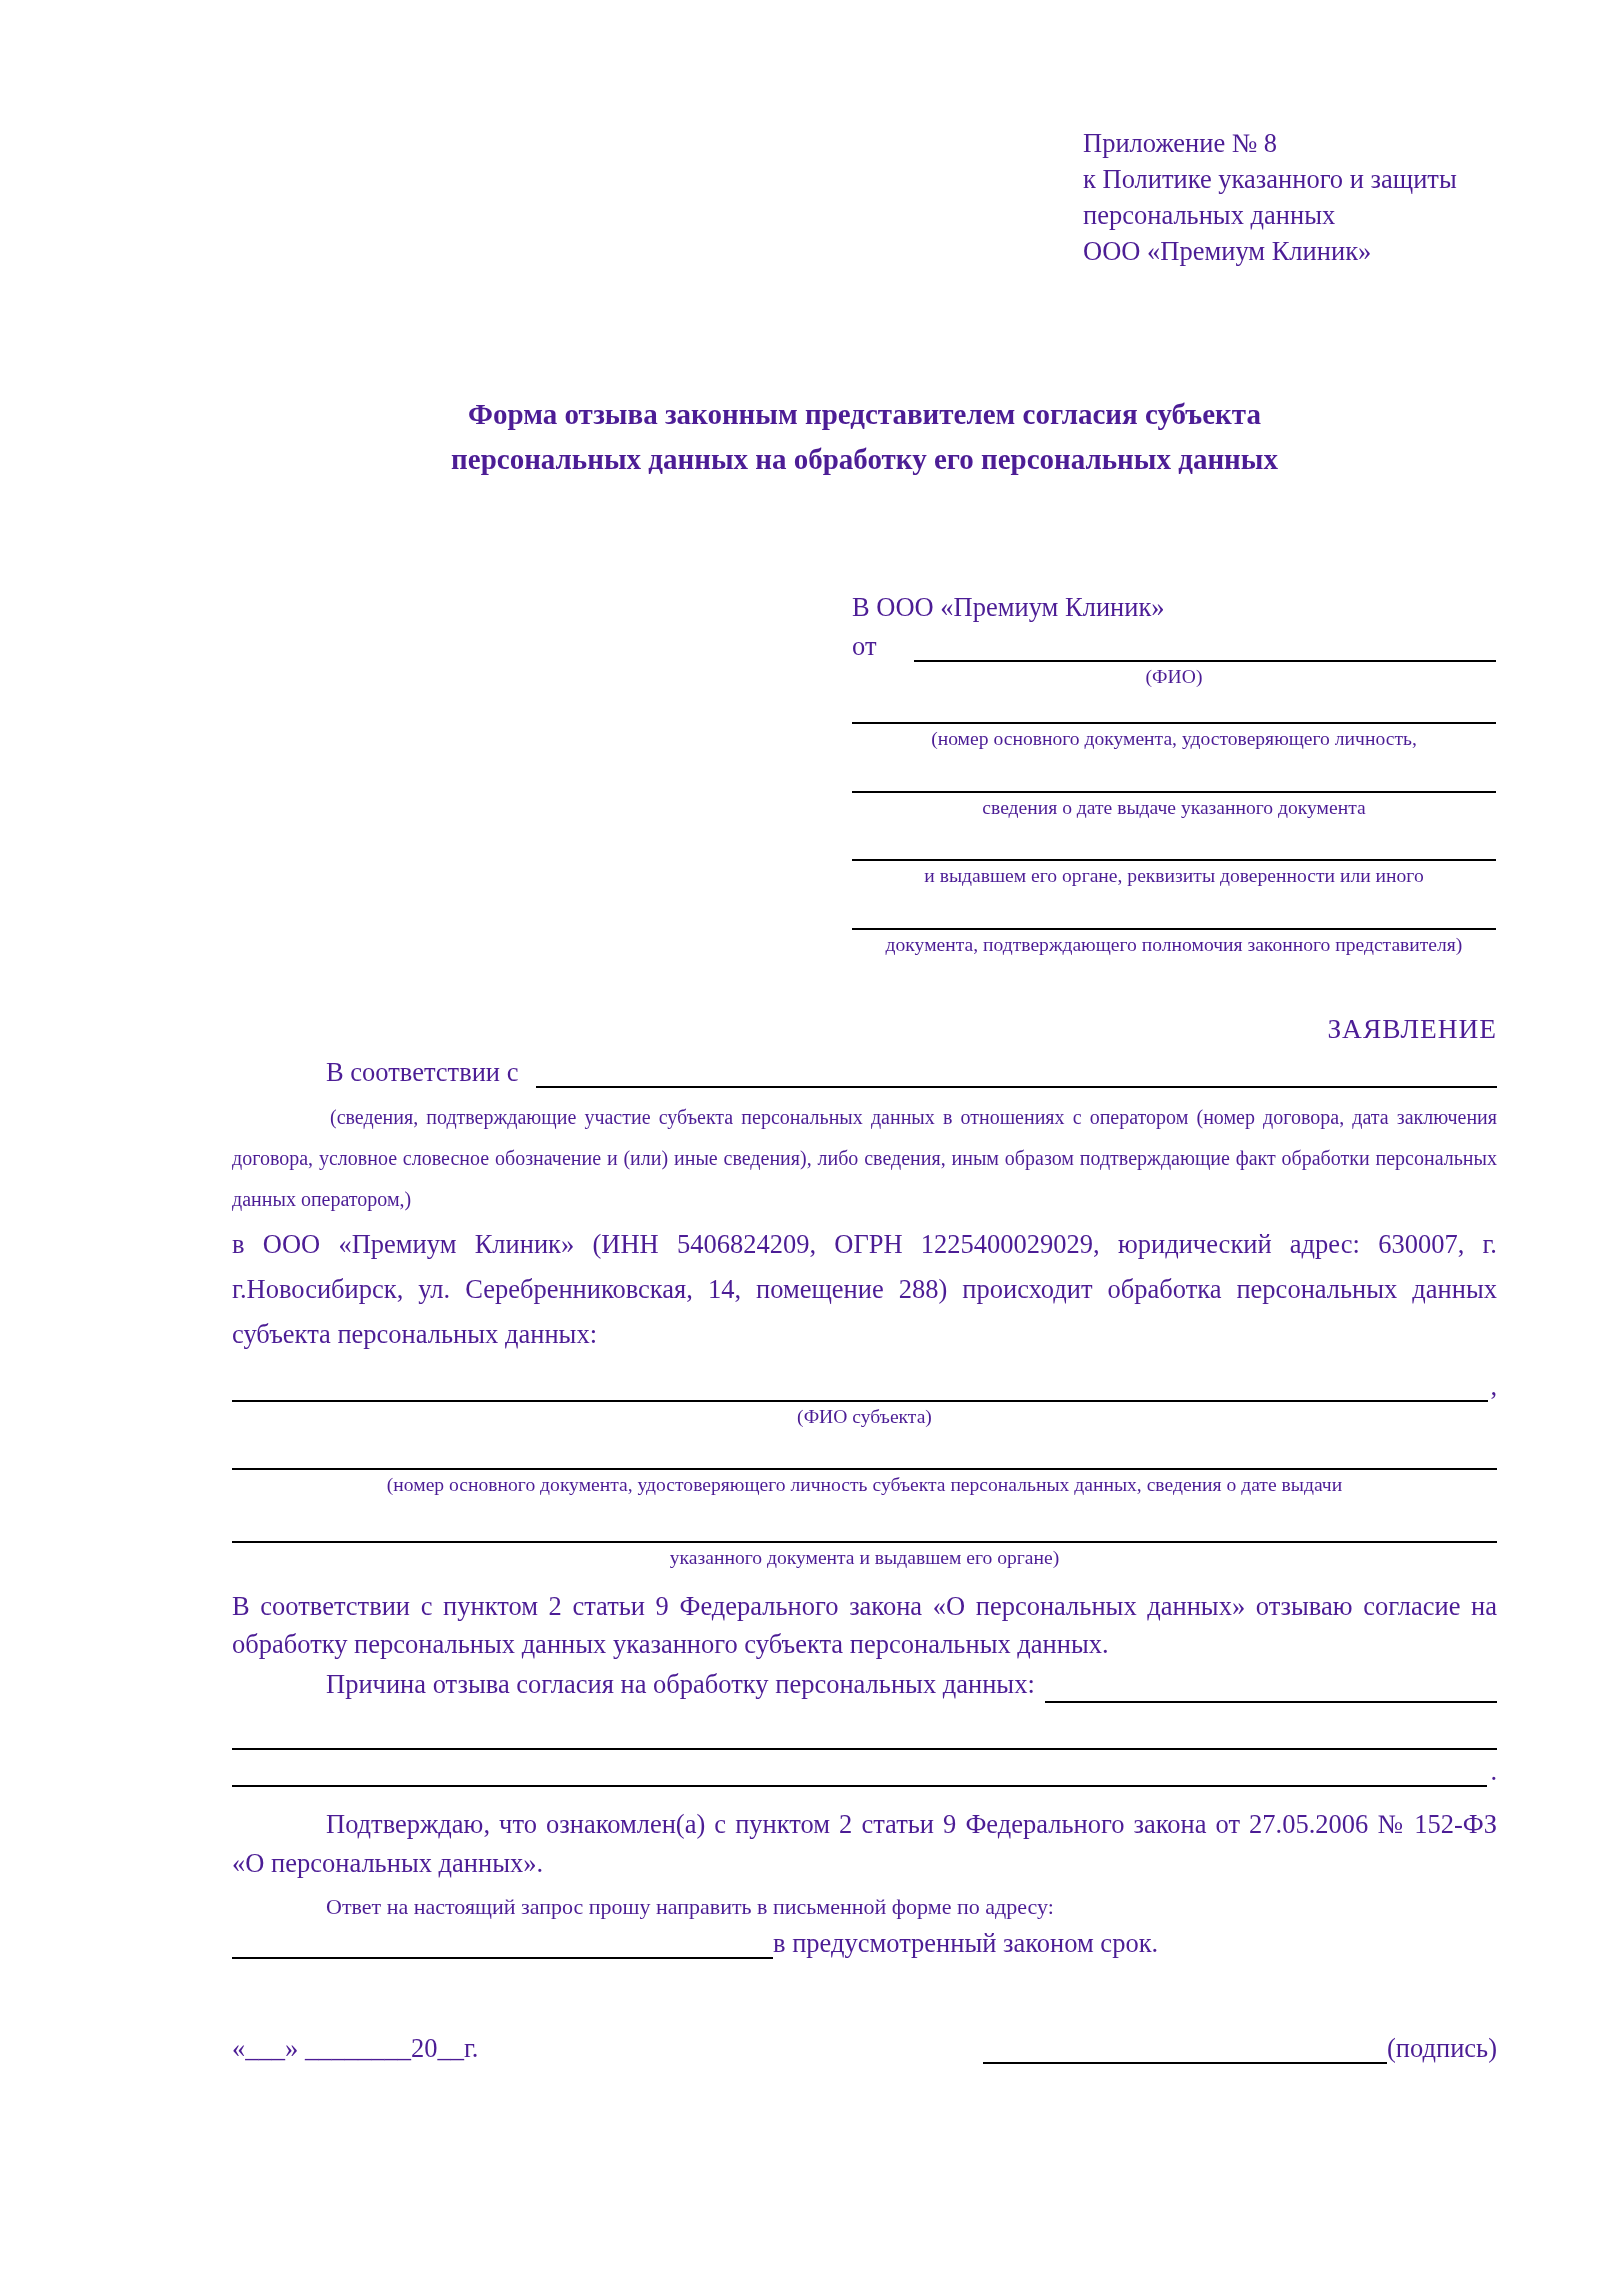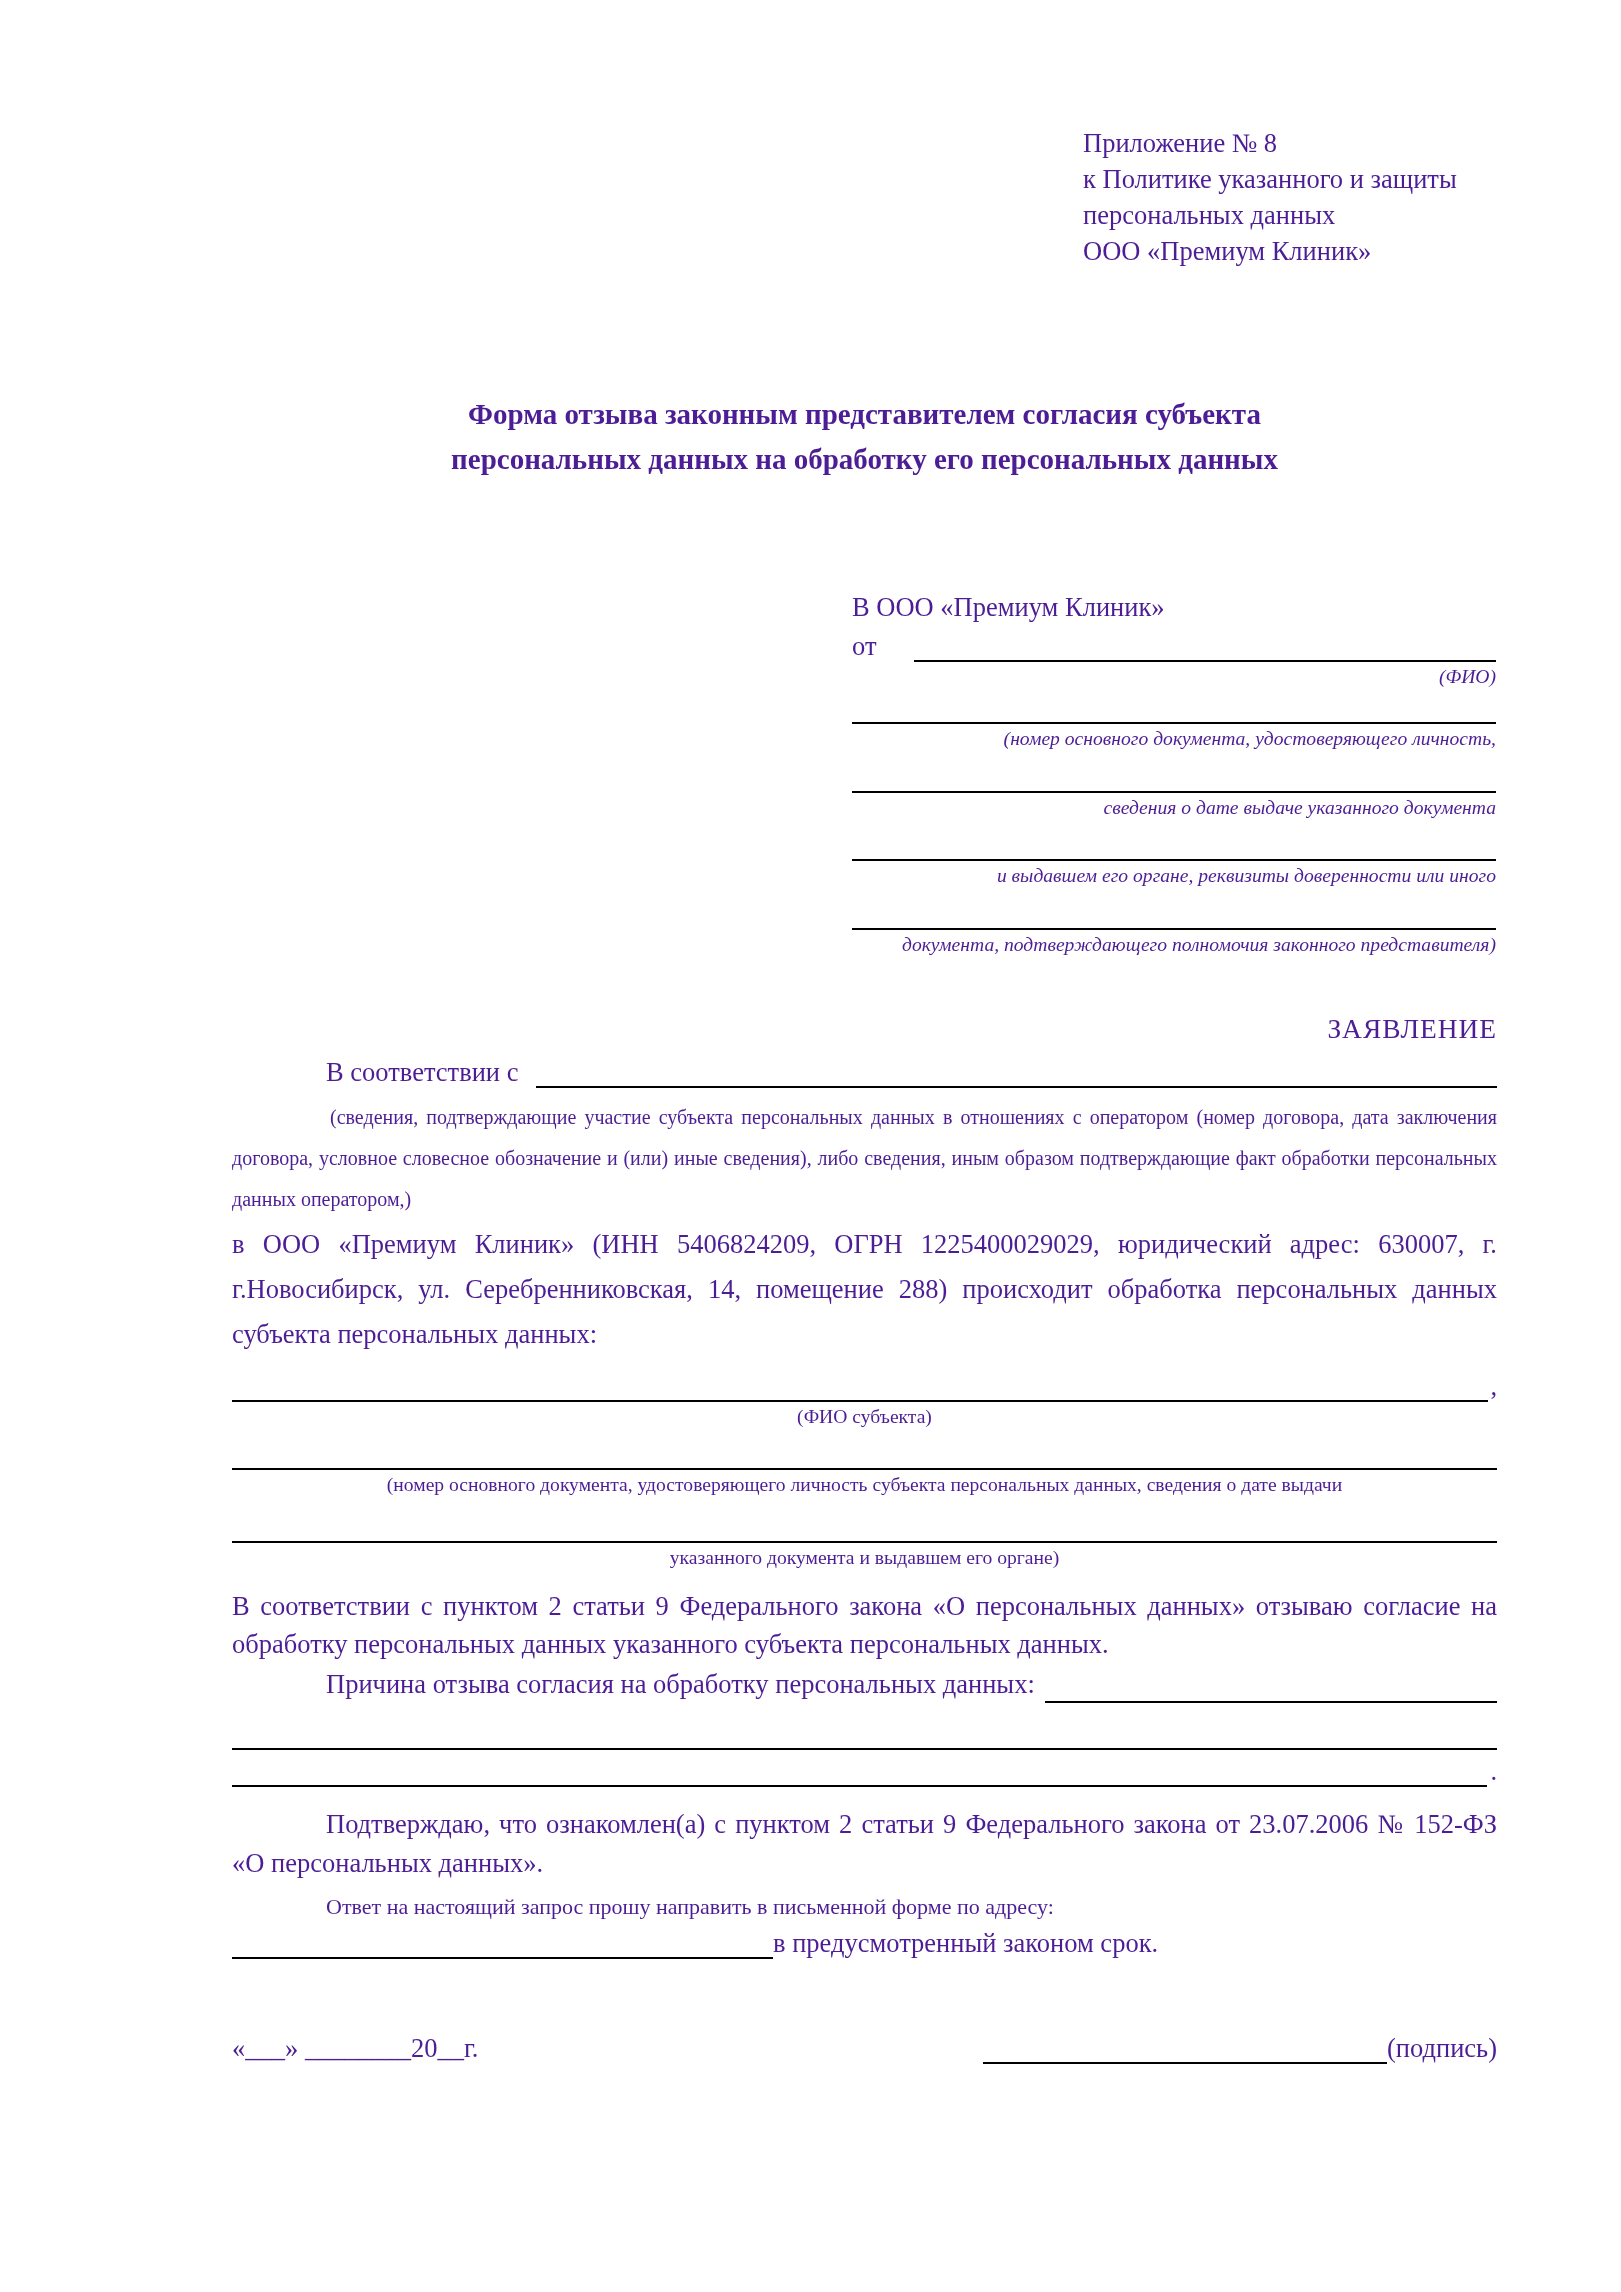--- a/index.html
+++ b/index.html
@@ -21,21 +21,21 @@
     margin-top:123px;text-align:center;font-weight:bold;
     font-size:29px;line-height:45px;
   }
   
   .addr{margin-left:620px;width:644px;margin-top:110px;font-size:26.5px;}
   .row{display:flex;align-items:flex-end;}
   .fill{flex:1 1 auto;border-bottom:2.9px solid #000;height:1.1em;}
   .addr .fill{border-bottom-width:2.9px;}
   .from-row{margin-top:7.8px;gap:28px;}
   .from-row .label{margin-right:9.8px;}
-  .u-caption{text-align:right;font-size:19.6px;line-height:25.5px;margin-top:2px;font-style:italic;}
+  .u-caption{text-align:center;font-size:19.6px;line-height:25.5px;margin-top:2px;}
   .u-line{border-bottom:2.9px solid #000;height:39px;}
   .u-line.first{height:33px;}
   
   .st-heading{margin-top:57px;text-align:right;font-size:27.4px;letter-spacing:1px;}
   .intro-row{margin-top:11.8px;font-size:26.5px;}
   .intro-row .label{margin-left:94px;margin-right:18px;white-space:nowrap;}
   .small-note{
     margin-top:9px;font-size:20px;line-height:41px;
     text-align:justify;text-indent:98px;
   }
@@ -134,21 +134,21 @@
     <span class="label">Причина отзыва согласия на обработку персональных данных:</span>
     <span class="fill"></span>
   </div>
 
   <div class="blank-par-line"></div>
   <div class="row blank-par-row">
     <span class="fill"></span>
     <span class="tail">.</span>
   </div>
 
-  <div class="confirm-par">Подтверждаю, что ознакомлен(а) с пунктом 2 статьи 9 Федерального закона от 23.07.2006 № 152-ФЗ «О персональных данных».</div>
+  <div class="confirm-par">Подтверждаю, что ознакомлен(а) с пунктом 2 статьи 9 Федерального закона от 27.05.2006 № 152-ФЗ «О персональных данных».</div>
 
   <div class="response-par">Ответ на настоящий запрос прошу направить в письменной форме по адресу:</div>
   <div class="row response-row">
     <span class="line"></span>
     <span class="tail">в предусмотренный законом срок.</span>
   </div>
 
   <div class="footer-row">
     <span>«___» ________20__г.</span>
     <span class="sign-group">

